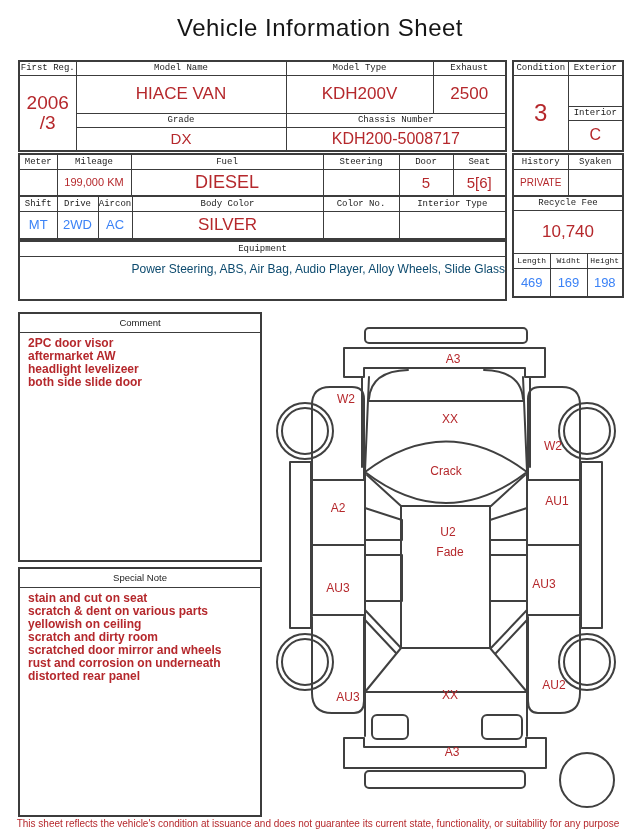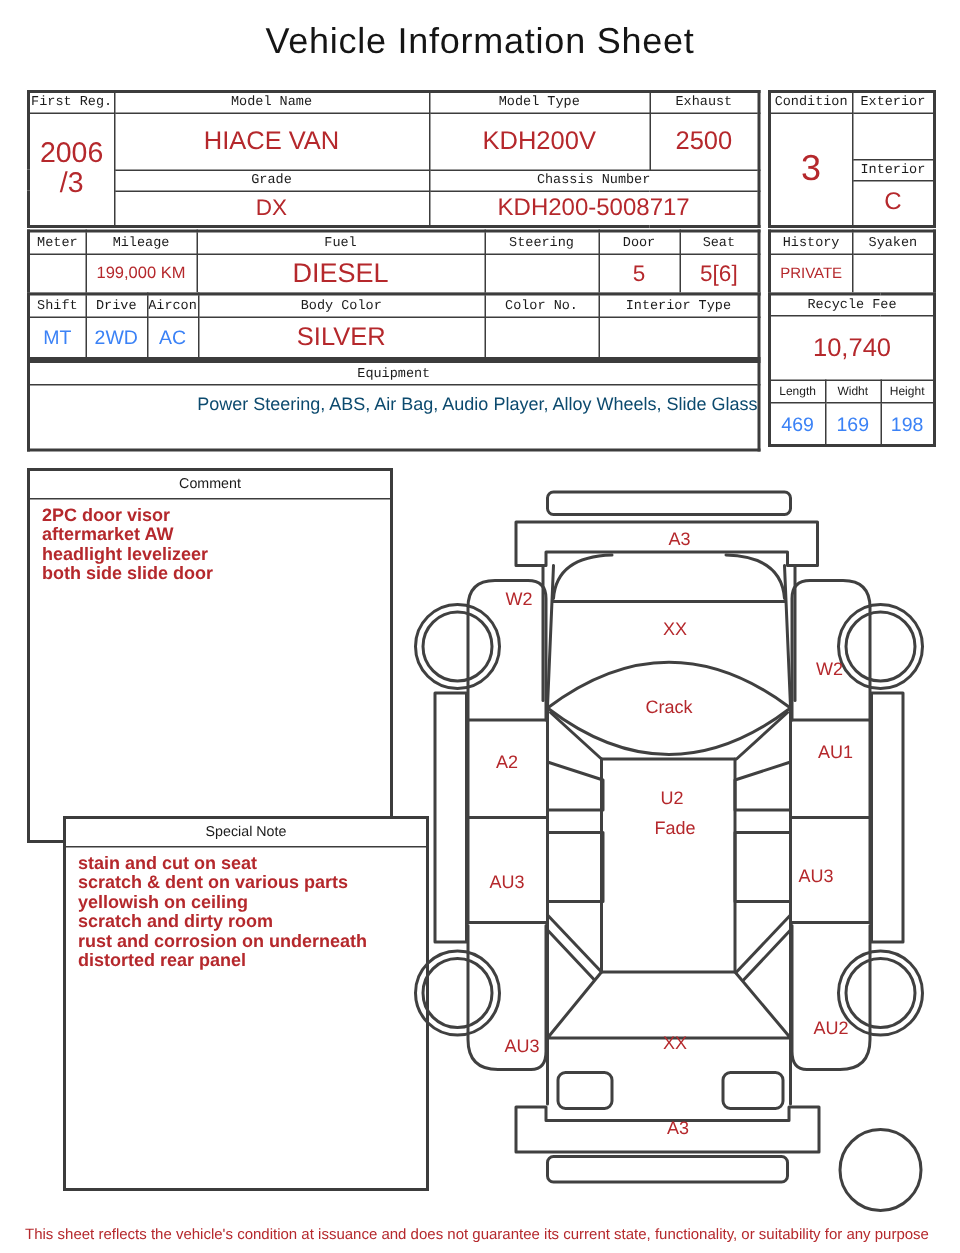--- a/index.html
+++ b/index.html
@@ -7,21 +7,21 @@
     position:relative;width:640px;height:835px;background:#fff;
     font-family:"Liberation Sans", sans-serif;color:#1b1b1b;overflow:hidden;
   }
   .title{
     position:absolute;top:14px;left:0;width:640px;text-align:center;
     font-size:24px;font-weight:400;letter-spacing:0.5px;color:#151515;
   }
   table{position:absolute;border-collapse:collapse;table-layout:fixed;border:2px solid #3c3c3c;background:#fff;}
   td{border:1px solid #3c3c3c;padding:0;text-align:center;vertical-align:middle;overflow:hidden;}
   .lb{font-size:9px;color:#1b1b1b;font-family:Liberation Mono, monospace;}
-  .lb8{font-size:8px;color:#1b1b1b;}
+  .lb8{font-size:8px;color:#1b1b1b;font-family:Liberation Mono, monospace;}
   .v24{font-size:24px;color:#b5282c;}
   .v19{font-size:19px;line-height:20px;color:#b5282c;}
   .v18{font-size:18px;color:#b5282c;}
   .v17{font-size:17px;color:#b5282c;}
   .v16{font-size:16px;color:#b5282c;}
   .v15{font-size:15px;color:#b5282c;}
   .v13{font-size:13px;color:#3b82f6;}
   .v12{font-size:12px;color:#b5282c;}
   .v11{font-size:11px;color:#b5282c;}
   .v10{font-size:10px;color:#b5282c;margin-left:32px;}
@@ -219,27 +219,28 @@
   <div class="notebox" style="left:18px;top:312px;width:240px;height:246px;">
     <div class="hd">Comment</div>
     <div class="bd">
       <div>2PC door visor</div>
       <div>aftermarket AW</div>
       <div>headlight levelizeer</div>
       <div>both side slide door</div>
     </div>
   </div>
 
-  <div class="notebox" style="left:18px;top:544px;width:240px;height:246px;margin-left:24px;">
+  <div class="notebox" style="left:18px;top:567px;width:240px;height:246px;">
     <div class="hd">Special Note</div>
     <div class="bd">
       <div>stain and cut on seat</div>
       <div>scratch &amp; dent on various parts</div>
       <div>yellowish on ceiling</div>
       <div>scratch and dirty room</div>
+      <div>scratched door mirror and wheels</div>
       <div>rust and corrosion on underneath</div>
       <div>distorted rear panel</div>
     </div>
   </div>
 
   <svg class="diagram" width="370" height="495" viewBox="0 0 370 495">
 
     <rect x="97" y="13" width="162" height="15" rx="4"></rect>
     <path d="M76,33 H277 V62 H257 V53 H96 V62 H76 Z"></path>
 

